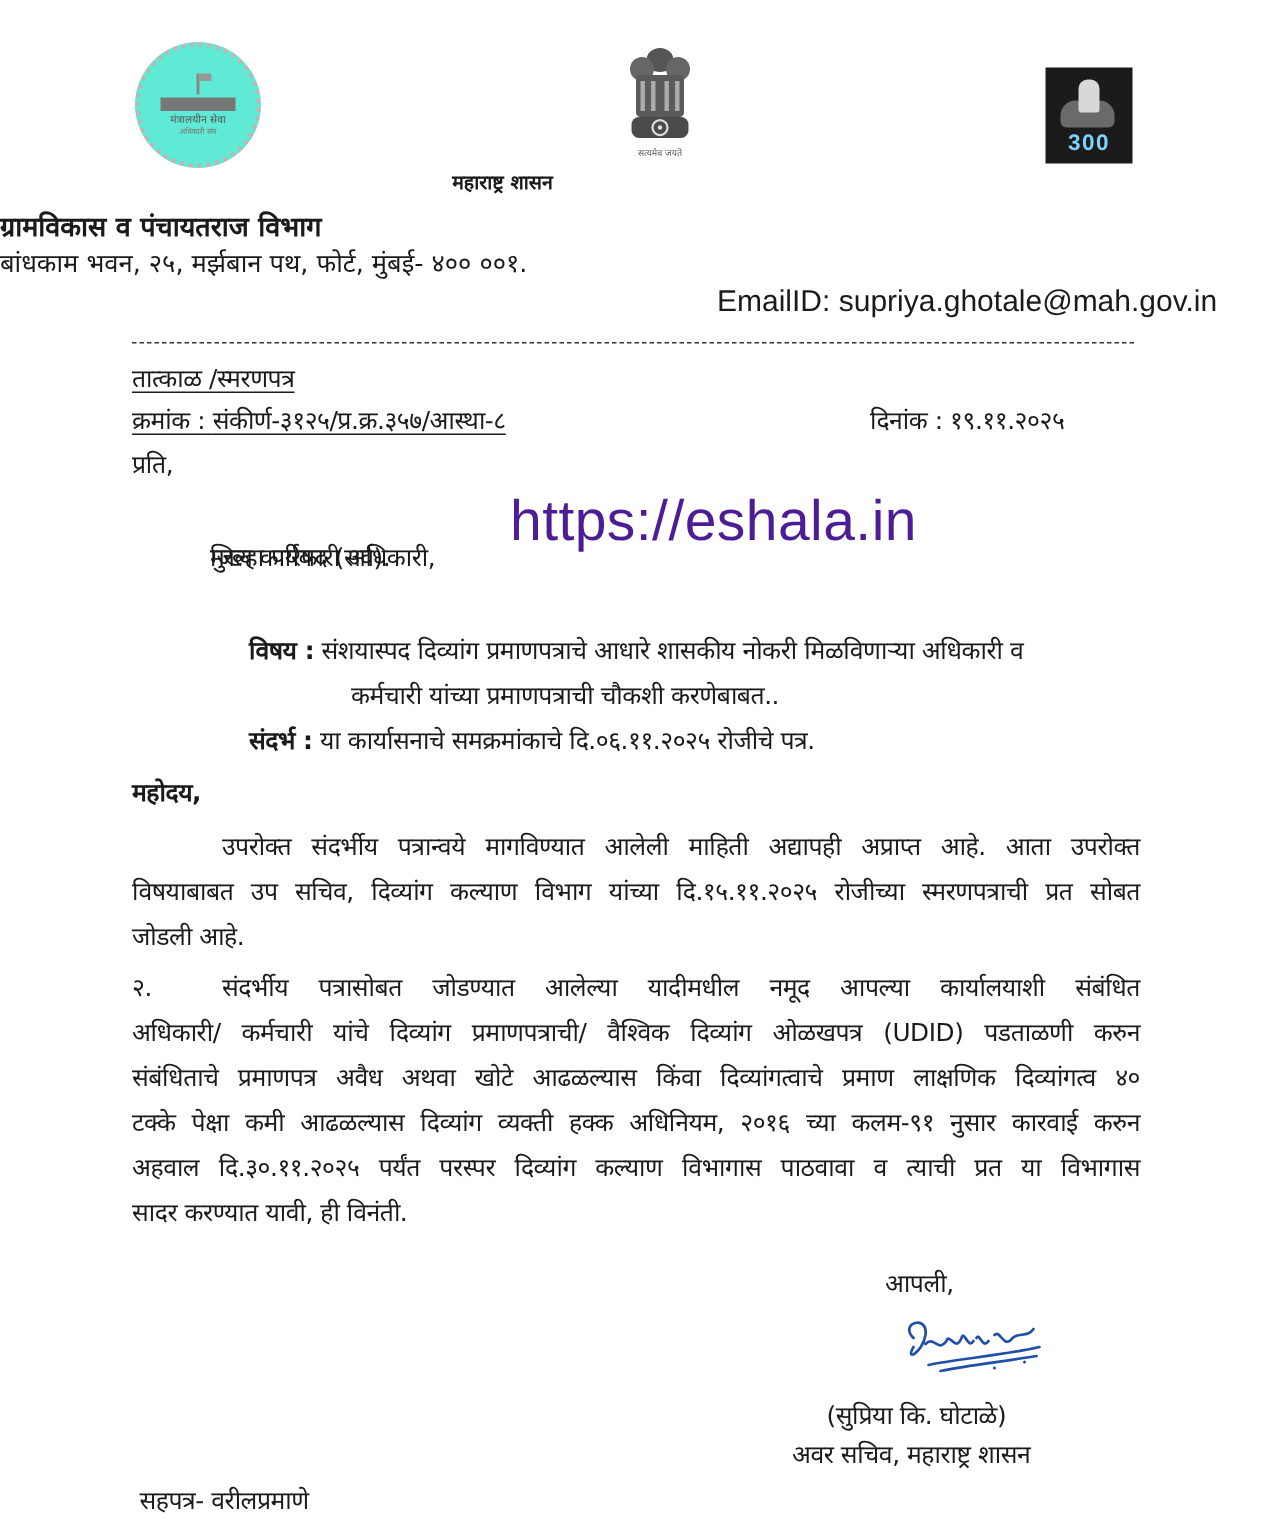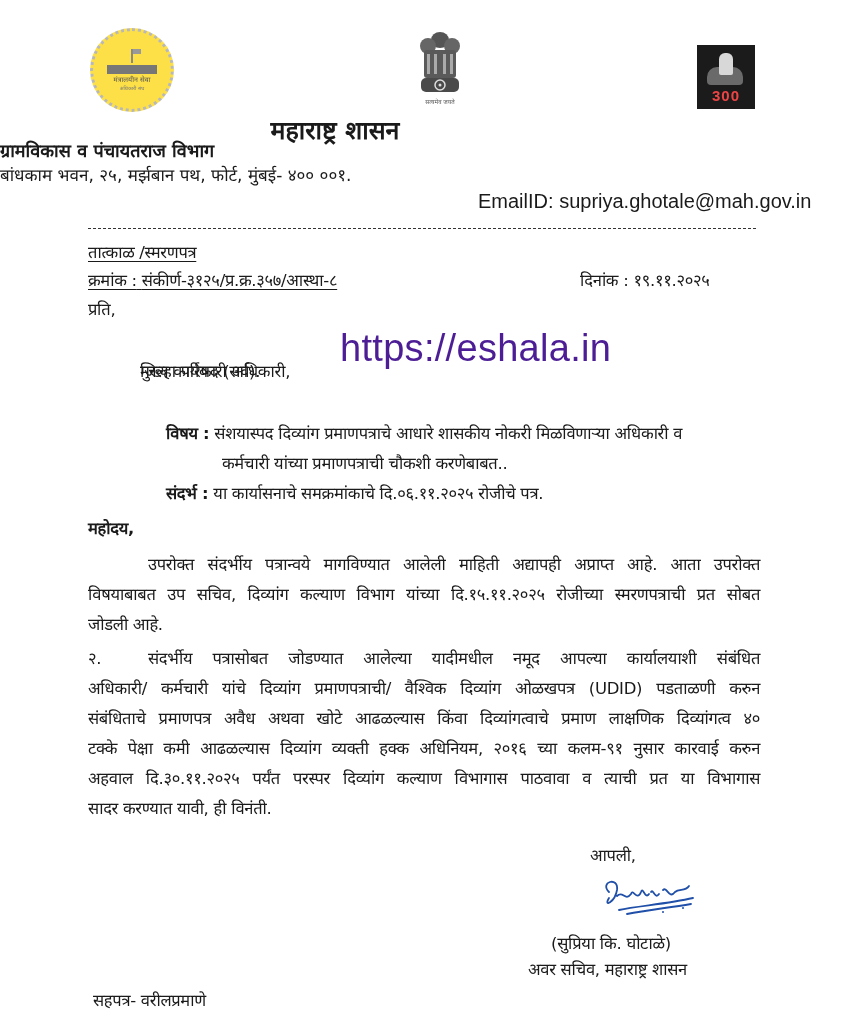--- a/index.html
+++ b/index.html
@@ -4,35 +4,35 @@
   <style>
     html, body { margin: 0; padding: 0; }
     body {
       width: 845px; height: 1024px; background: #ffffff; position: relative; overflow: hidden;
       font-family: "DejaVu Sans", sans-serif; color: #1a1a1a;
     }
     .abs { position: absolute; }
     .t { font-size: 16.5px; line-height: 1; white-space: nowrap; letter-spacing: -0.3px; }
     .logo-left {
       left: 90px; top: 28px; width: 84px; height: 84px; border-radius: 50%;
-      border: 3px dotted #b8b8b8; box-sizing: border-box; background: #fde047;
+      border: 3px dotted #b8b8b8; box-sizing: border-box; background: #5eead4;
       display: flex; flex-direction: column; align-items: center; justify-content: center;
     }
     .logo-left .flag { width: 2px; height: 14px; background: #888; position: relative; margin-bottom: 2px; }
     .logo-left .flag::after { content: ""; position: absolute; left: 2px; top: 0; width: 8px; height: 5px; background: #999; }
     .logo-left .bldg { width: 50px; height: 9px; background: #777; margin-bottom: 3px; }
     .logo-left .cap { font-size: 7px; color: #555; line-height: 1.1; }
     .logo-left .cap2 { font-size: 5px; color: #777; }
     .emblem { left: 418px; top: 30px; width: 44px; height: 68px; }
     .emblem-cap { left: 410px; top: 98px; width: 60px; font-size: 6px; color: #555; text-align: center; }
     .logo-right { left: 697px; top: 45px; width: 58px; height: 64px; background: #1b1b1b; }
     .logo-right .fig { position: absolute; left: 22px; top: 8px; width: 14px; height: 22px; background: #d8d8d8; border-radius: 6px 6px 2px 2px; }
     .logo-right .horse { position: absolute; left: 10px; top: 22px; width: 36px; height: 18px; background: #6a6a6a; border-radius: 10px 10px 4px 4px; }
-    .logo-right .num { position: absolute; left: 0; width: 58px; top: 42px; text-align: center; font-size: 15px; font-weight: bold; color: #ef4444; letter-spacing: 1px; font-family: "Liberation Sans", sans-serif; }
-    .hdr1 { left: 0; width: 670px; top: 112px; text-align: center; font-size: 25px; font-weight: bold; }
+    .logo-right .num { position: absolute; left: 0; width: 58px; top: 42px; text-align: center; font-size: 15px; font-weight: bold; color: #7dd3fc; letter-spacing: 1px; font-family: "Liberation Sans", sans-serif; }
+    .hdr1 { left: 0; width: 670px; top: 112px; text-align: center; font-size: 13px; font-weight: bold; }
     .hdr2 { left: 0; width: 845px; top: 138px; text-align: left; font-size: 18px; font-weight: bold; }
     .hdr3 { left: 0; width: 845px; top: 163px; text-align: left; font-size: 17px; }
     .email { left: 478px; top: 190px; font-family: "Liberation Sans", sans-serif; font-size: 20px; }
     .dash { left: 88px; top: 228px; width: 668px; border-top: 1.6px dashed #333; }
     .u { text-decoration: underline; text-underline-offset: 3px; }
     .watermark { left: 340px; top: 327px; font-family: "Liberation Sans", sans-serif; font-size: 38px; color: #4c1d95; letter-spacing: 0.3px; }
     .justify { width: 672px; white-space: normal; text-align: justify; text-align-last: justify; }
     .sig { left: 597px; top: 872px; width: 100px; height: 50px; }
   </style>
 </head>
@@ -89,21 +89,21 @@
 <div class="abs t" style="left:88px; top:302px;">प्रति,</div>
 <div class="abs t" style="left:140px; top:327px;margin-top:37px;">मुख्य कार्यकारी अधिकारी,</div>
 <div class="abs t" style="left:140px; top:364px;">जिल्हा परिषद (सर्व).</div>
 
 <div class="abs watermark">https://eshala.in</div>
 
 <div class="abs t" style="left:166px; top:426px;">
   <b>विषय :</b>
   <span>संशयास्पद दिव्यांग प्रमाणपत्राचे आधारे शासकीय नोकरी मिळविणाऱ्या अधिकारी व</span>
 </div>
-<div class="abs t" style="left:222px; top:456px;">कर्मचारी यांच्या प्रमाणपत्राची चौकशी करणेबाबत..</div>
+<div class="abs t" style="left:234px; top:456px;">कर्मचारी यांच्या प्रमाणपत्राची चौकशी करणेबाबत..</div>
 <div class="abs t" style="left:166px; top:486px;text-align:center;">
   <b>संदर्भ :</b>
   <span>या कार्यासनाचे समक्रमांकाचे दि.०६.११.२०२५ रोजीचे पत्र.</span>
 </div>
 
 <div class="abs t" style="left:88px; top:521px; font-weight:bold;">महोदय,</div>
 
 <div class="abs t justify" style="left:88px; top:557px;"><span style="display:inline-block; width:60px;"></span><span>उपरोक्त संदर्भीय पत्रान्वये मागविण्यात आलेली माहिती अद्यापही अप्राप्त आहे. आता उपरोक्त</span></div>
 <div class="abs t justify" style="left:88px; top:587px;">विषयाबाबत उप सचिव, दिव्यांग कल्याण विभाग यांच्या दि.१५.११.२०२५ रोजीच्या स्मरणपत्राची प्रत सोबत</div>
 <div class="abs t" style="left:88px; top:617px;">जोडली आहे.</div>

